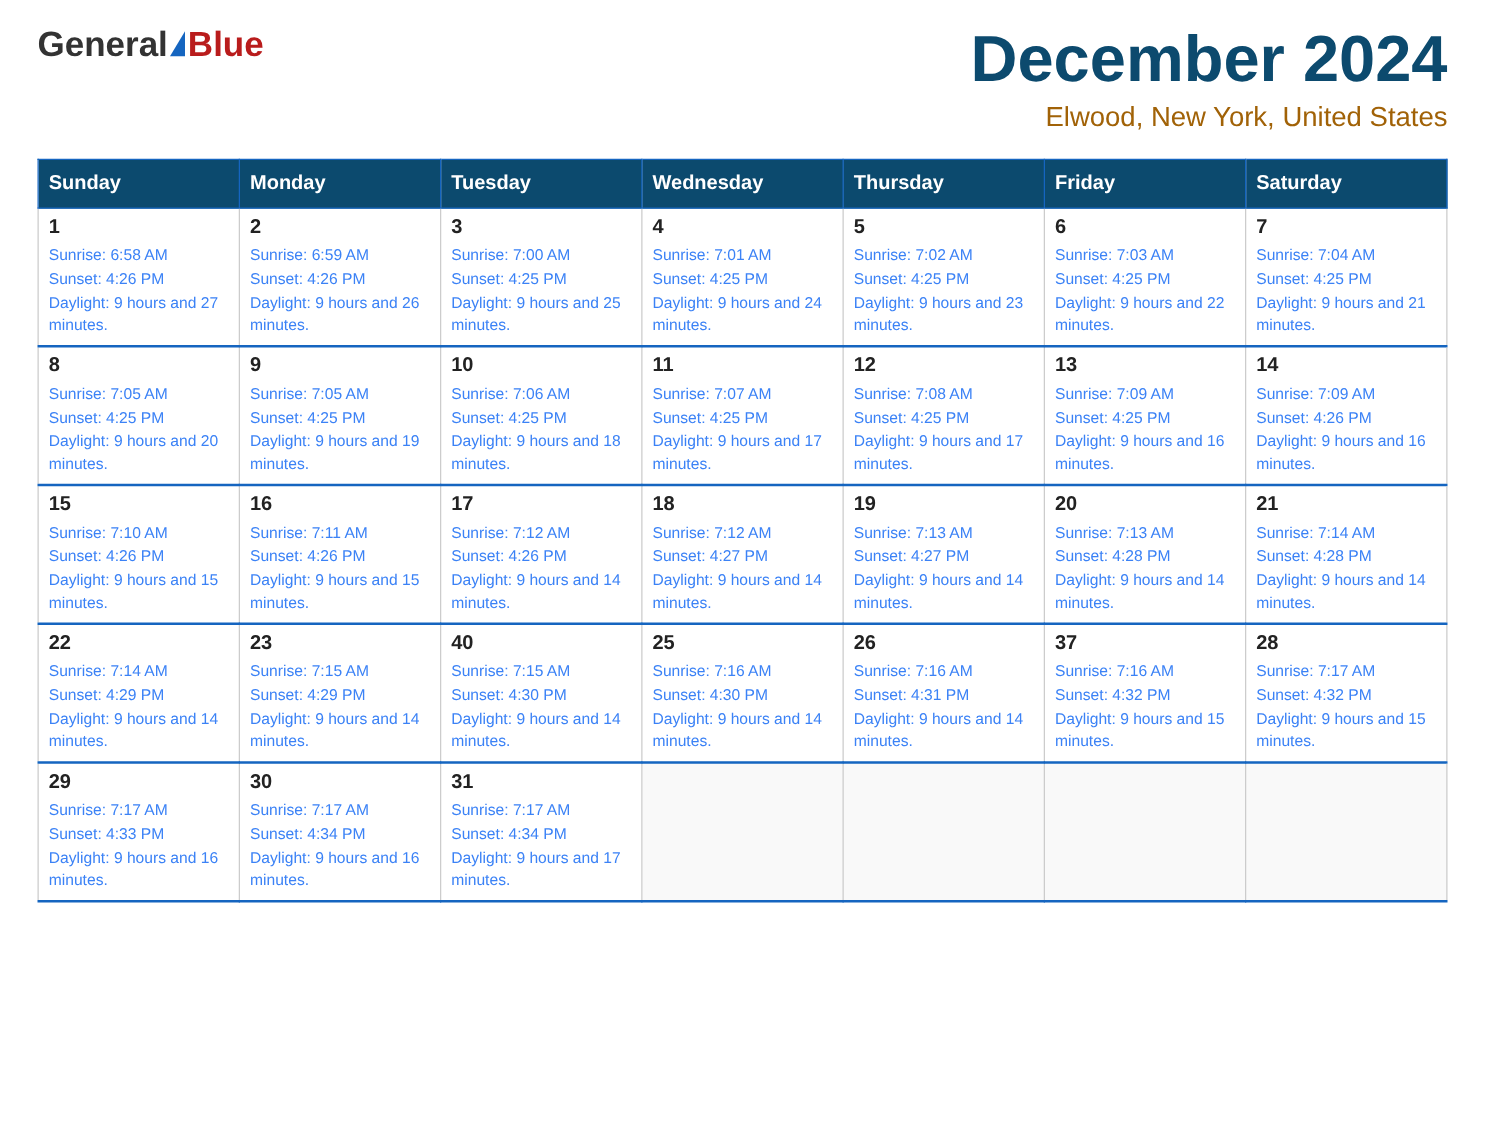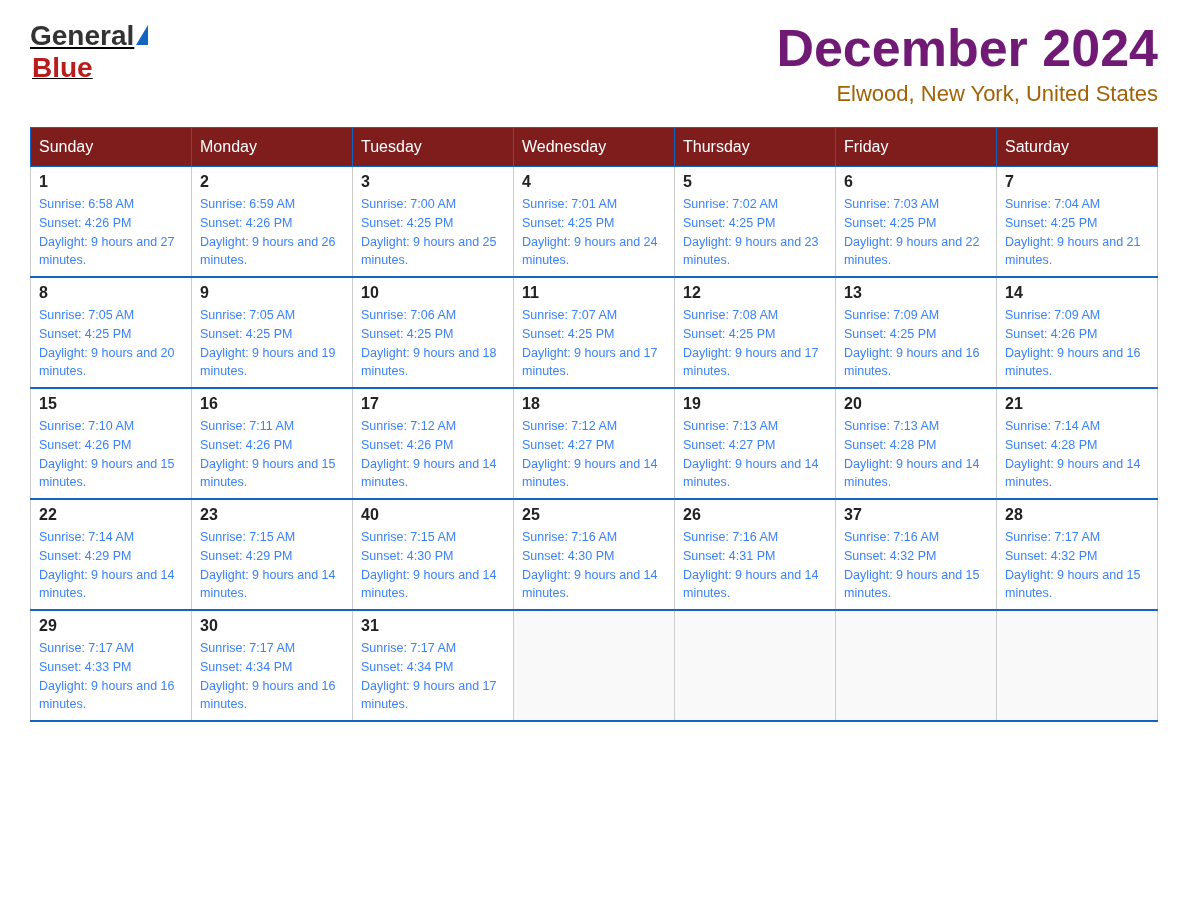--- a/index.html
+++ b/index.html
@@ -13,23 +13,21 @@
 
     .header {
       display: flex;
       justify-content: space-between;
       align-items: flex-start;
       margin-bottom: 20px;
     }
 
     .logo {
       display: flex;
-      flex-direction: column;
       align-items: flex-start;
-      text-decoration: underline;
     }
 
     .logo-text {
       display: flex;
       align-items: center;
       font-size: 28px;
       font-weight: bold;
       color: #333;
     }
 
@@ -45,41 +43,41 @@
       margin-bottom: 2px;
     }
 
     .title-block {
       text-align: right;
     }
 
     .month-title {
       font-size: 52px;
       font-weight: bold;
-      color: #701a75;
+      color: #0c4a6e;
       line-height: 1.1;
     }
 
     .location {
       font-size: 22px;
       color: #a16207;
       margin-top: 4px;
     }
 
     .calendar {
       width: 100%;
       border-collapse: collapse;
       border: 1px solid #aaa;
     }
 
     .calendar thead tr th {
-      background-color: #7f1d1d;
+      background-color: #0c4a6e;
       color: #fff;
       font-size: 16px;
-      font-weight: normal;
+      font-weight: bold;
       padding: 10px 8px;
       text-align: left;
       border: 1px solid #1565c0;
     }
 
     .calendar tbody tr td {
       vertical-align: top;
       border: 1px solid #ccc;
       padding: 6px 8px;
       width: 14.28%;

